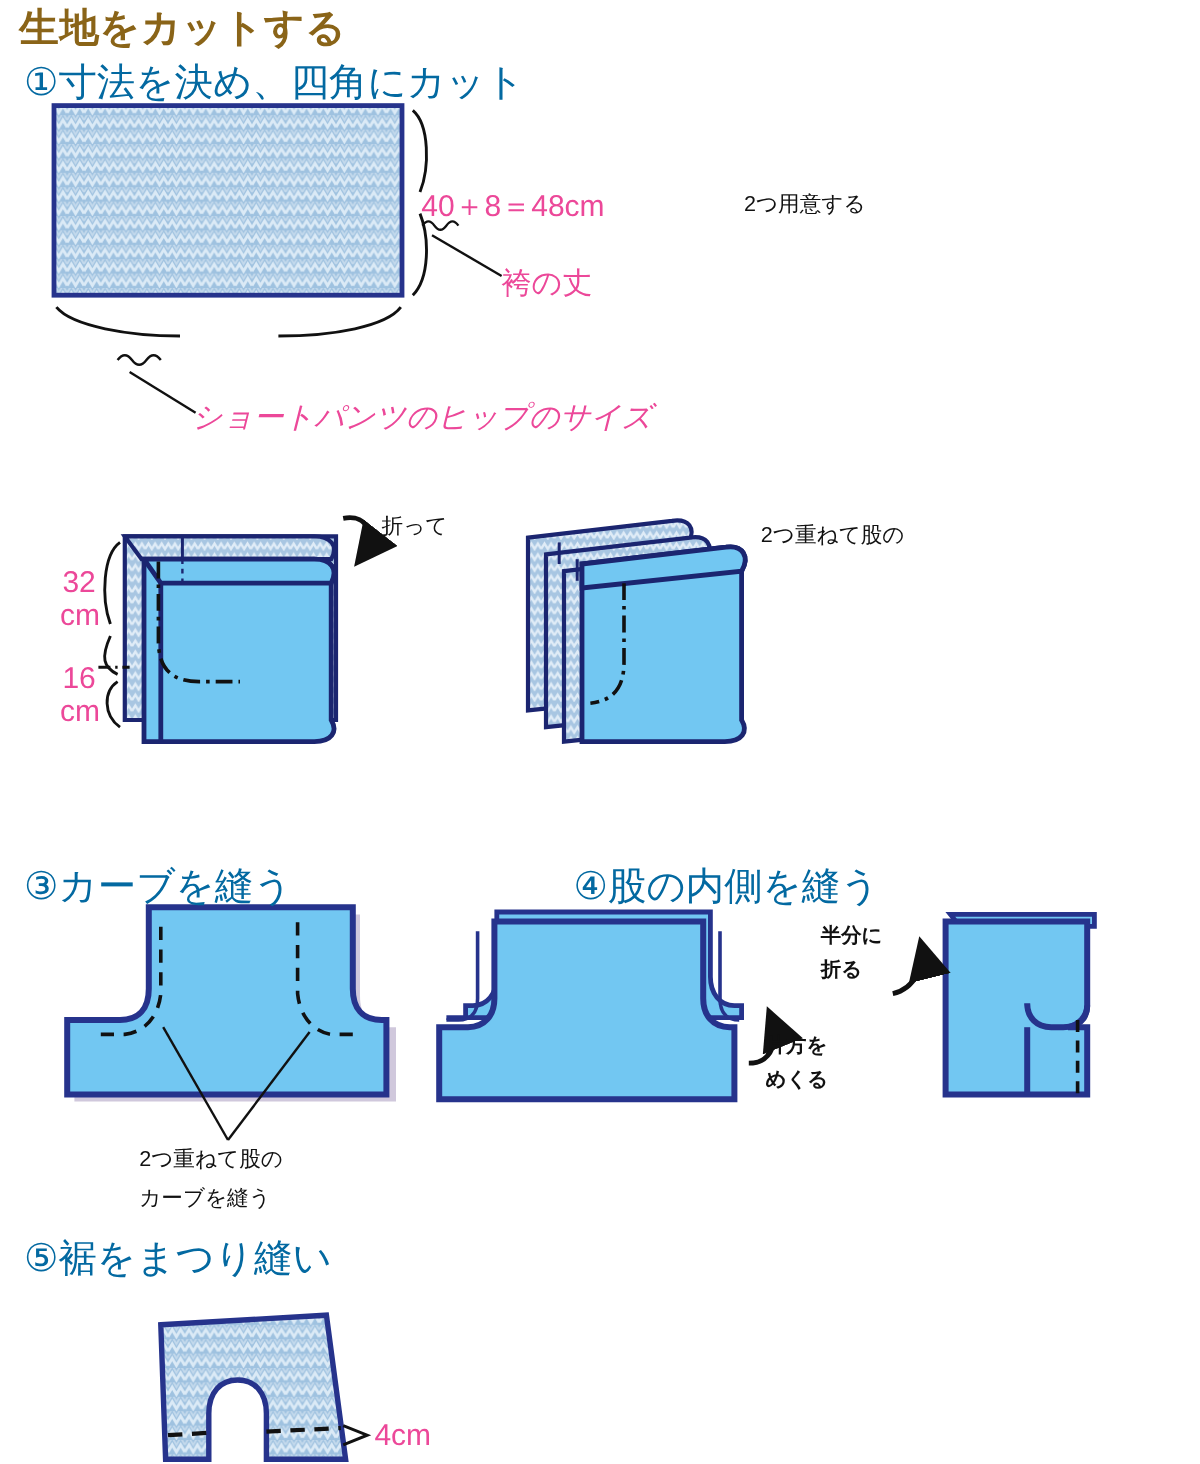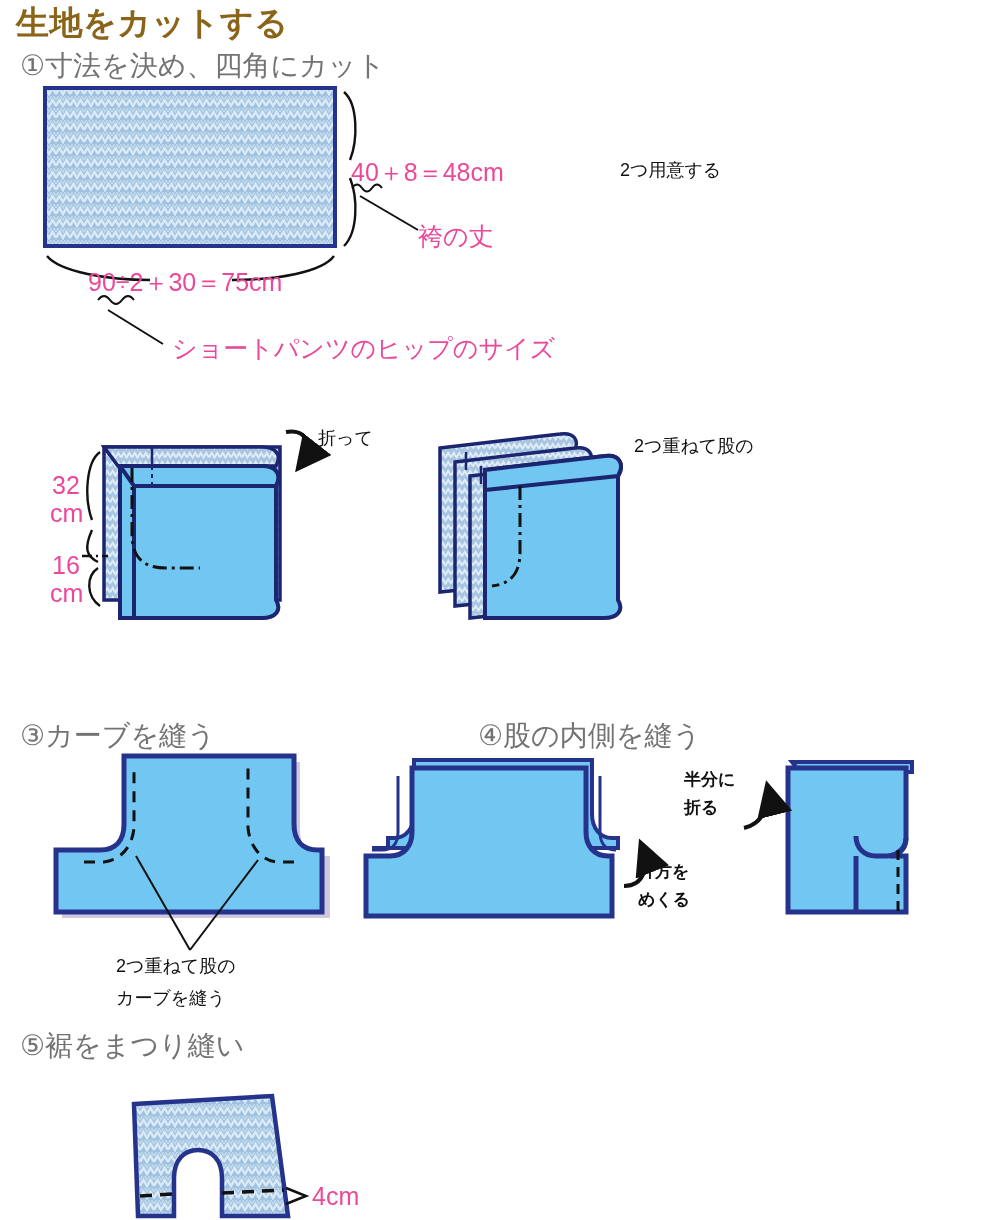--- a/index.html
+++ b/index.html
@@ -28,22 +28,22 @@
     position: absolute;
     font-weight: bold;
     color: #8a6418;
     font-size: 33px;
     letter-spacing: 0.5px;
     white-space: nowrap;
     line-height: 1;
   }
   .step-head {
     position: absolute;
-    font-size: 28px;
-    color: #737373;
+    font-size: 32px;
+    color: #0369a1;
     white-space: nowrap;
     line-height: 1;
   }
   .note {
     position: absolute;
     font-size: 18px;
     color: #111111;
     white-space: nowrap;
     line-height: 1.22;
   }
@@ -216,22 +216,21 @@
       <path d="M222 1193 L284 1190" fill="none" stroke="#111111" stroke-width="3.5" stroke-dasharray="12 8"></path>
       <path d="M286 1188 L306 1196 L286 1204" fill="none" stroke="#111111" stroke-width="2.5"></path>
     </g>
   </svg>
 
   <div class="sec-head" style="left:16px; top:6px;">生地をカットする</div>
 
   <div class="step-head" style="left:20px; top:52px;">①寸法を決め、四角にカット</div>
   <div class="dim" style="left:351px; top:158px;">40＋8＝48cm</div>
   <div class="dim" style="left:418px; top:222px;">袴の丈</div>
-  <div class="dim" style="left:88px; top:268px;">90÷2＋30＝75cm</div>
-  <div class="dim" style="left:172px; top:334px;">ショートパンツのヒップのサイズ</div>
+  <div class="dim" style="left:160px; top:334px;font-style:italic;">ショートパンツのヒップのサイズ</div>
   <div class="note" style="left:620px; top:160px;">2つ用意する</div>
 
   <div class="note" style="left:318px; top:428px;">折って</div>
   <div class="dim stack" style="left:52px; top:472px;">32</div>
   <div class="dim stack" style="left:50px; top:500px;">cm</div>
   <div class="dim stack" style="left:52px; top:552px;">16</div>
   <div class="dim stack" style="left:50px; top:580px;">cm</div>
   <div class="note" style="left:634px; top:436px;">2つ重ねて股の</div>
 
 

